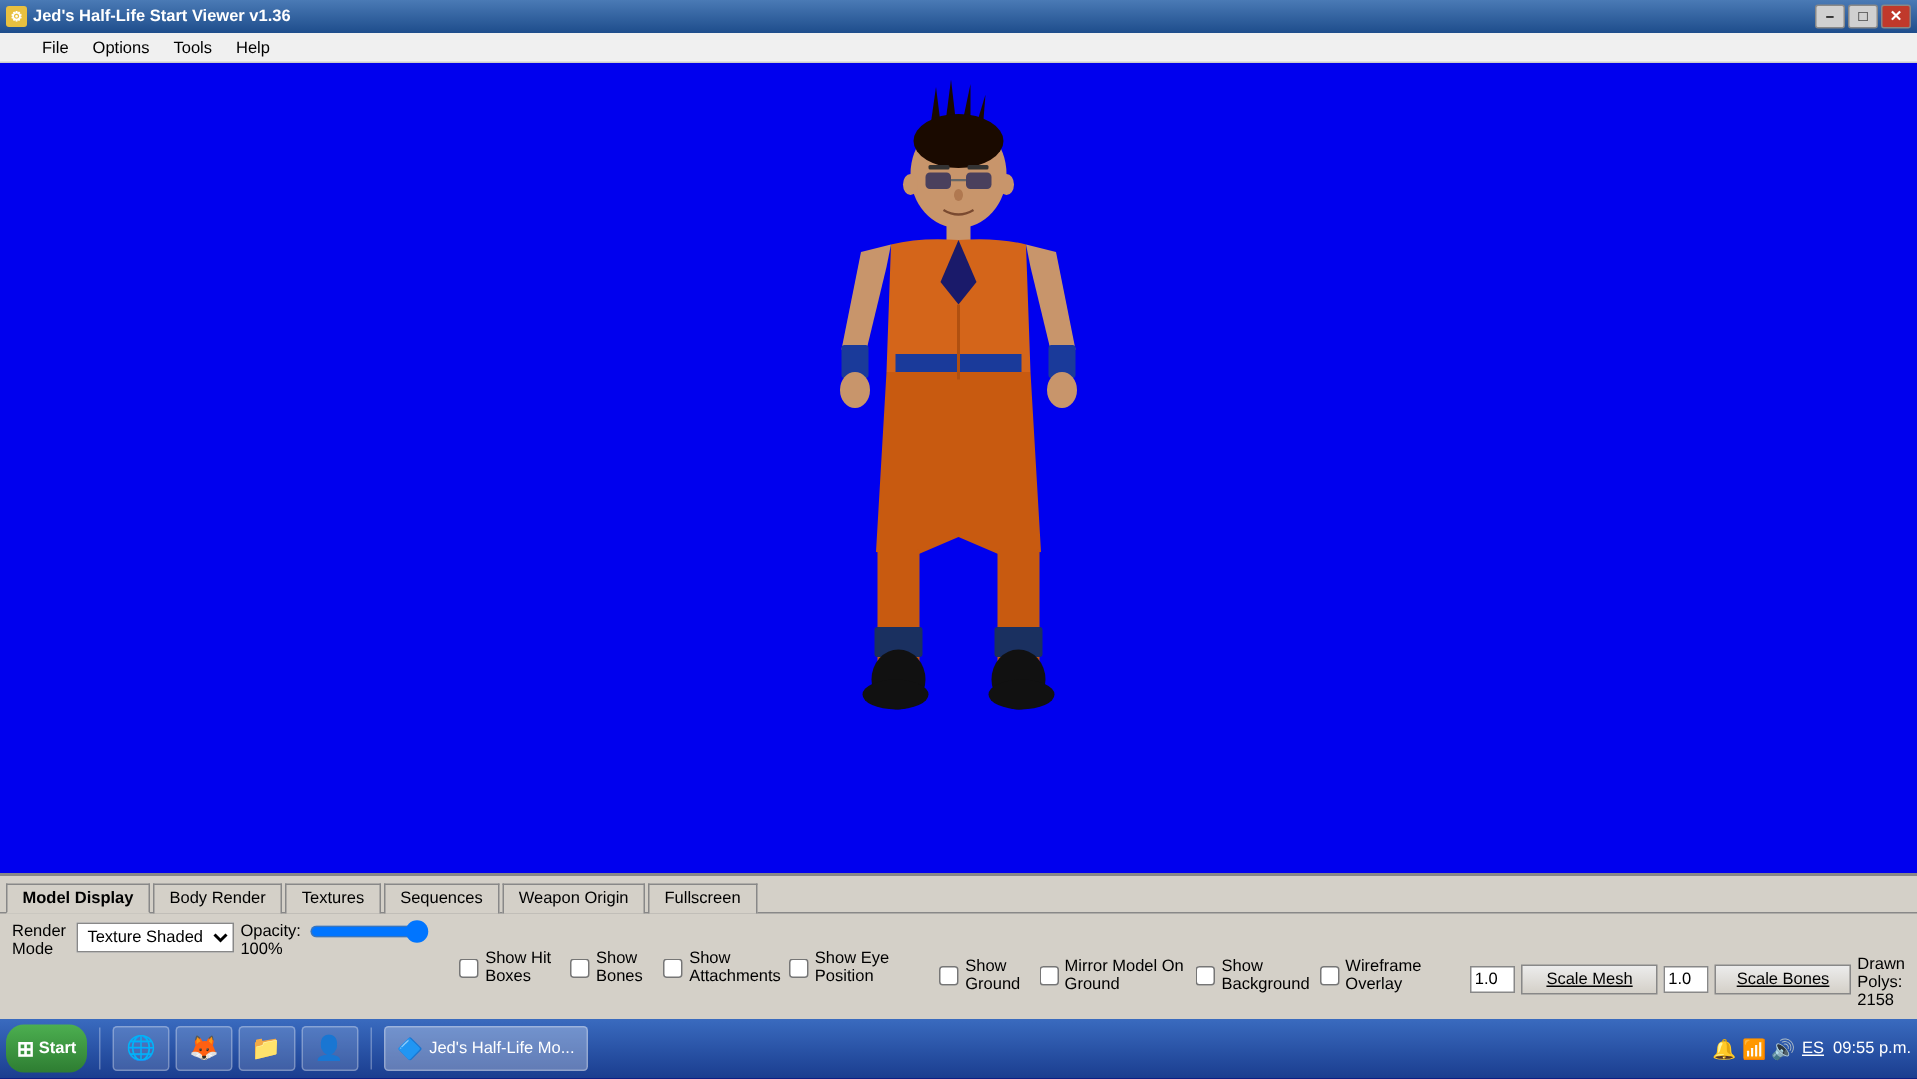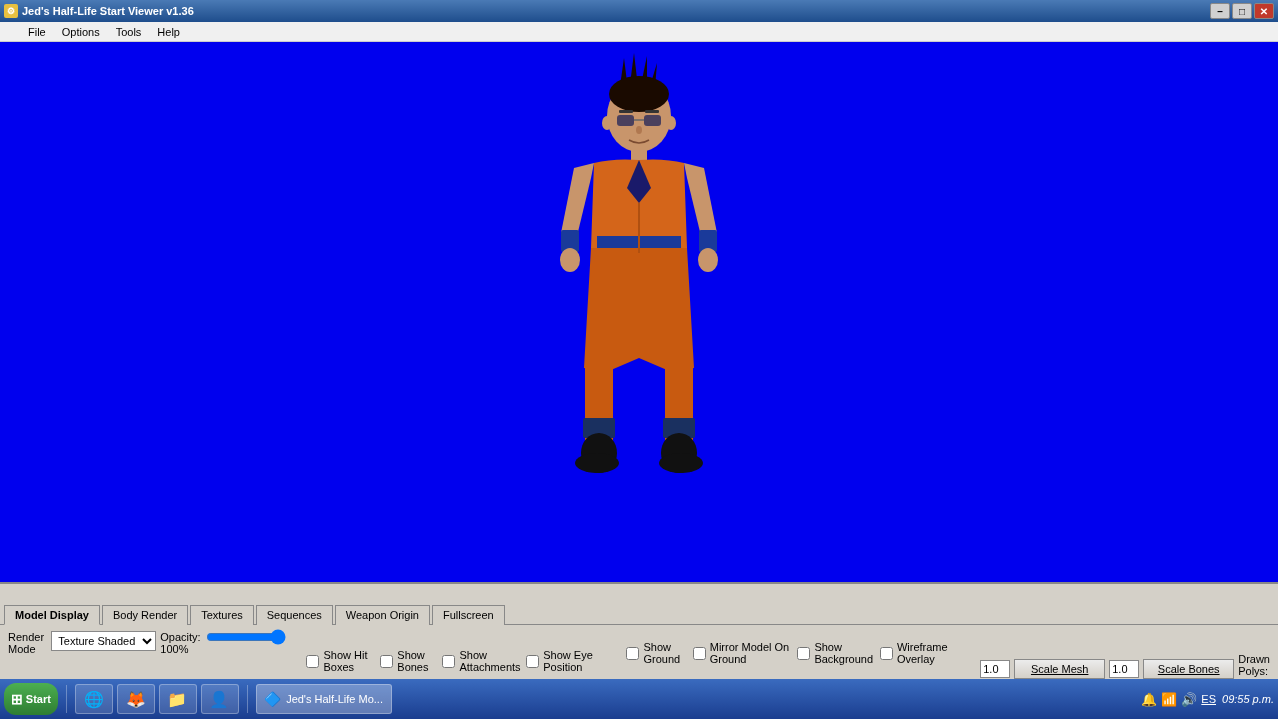--- a/index.html
+++ b/index.html
@@ -106,21 +106,20 @@
       border-top: 2px solid #888;
     }
 
     
     #tabs {
       display: flex;
       background: #d4d0c8;
       border-bottom: 1px solid #888;
       padding: 4px 4px 0 4px;
       gap: 2px;
-      margin-top: 16px;
     }
     .tab {
       padding: 3px 10px;
       background: #d4d0c8;
       border: 1px solid #888;
       border-bottom: none;
       cursor: pointer;
       font-size: 11px;
       position: relative;
       top: 1px;
@@ -278,21 +277,20 @@
     .sys-tray {
       display: flex;
       align-items: center;
       gap: 4px;
     }
 
     .clock {
       font-size: 11px;
       color: white;
       text-align: center;
-      font-style: italic;
     }
   </style>
 </head>
 <body>
 
 <div id="titlebar">
   <div id="titlebar-left">
     <div id="titlebar-icon">⚙</div>
     <span>Jed's Half-Life Start Viewer v1.36</span>
   </div>
@@ -419,21 +417,21 @@
       <div class="checkbox-row">
         <input type="checkbox" style="">
         <label>Show Attachments</label>
       </div>
       <div class="checkbox-row">
         <input type="checkbox" style="">
         <label>Show Eye Position</label>
       </div>
     </div>
 
-    <div class="control-col" style="margin-top:10px;">
+    <div class="control-col" style="margin-top:23px;">
       <div class="checkbox-row">
         <input type="checkbox" style="">
         <label>Show Ground</label>
       </div>
       <div class="checkbox-row">
         <input type="checkbox" style="">
         <label>Mirror Model On Ground</label>
       </div>
       <div class="checkbox-row">
         <input type="checkbox" style="">

